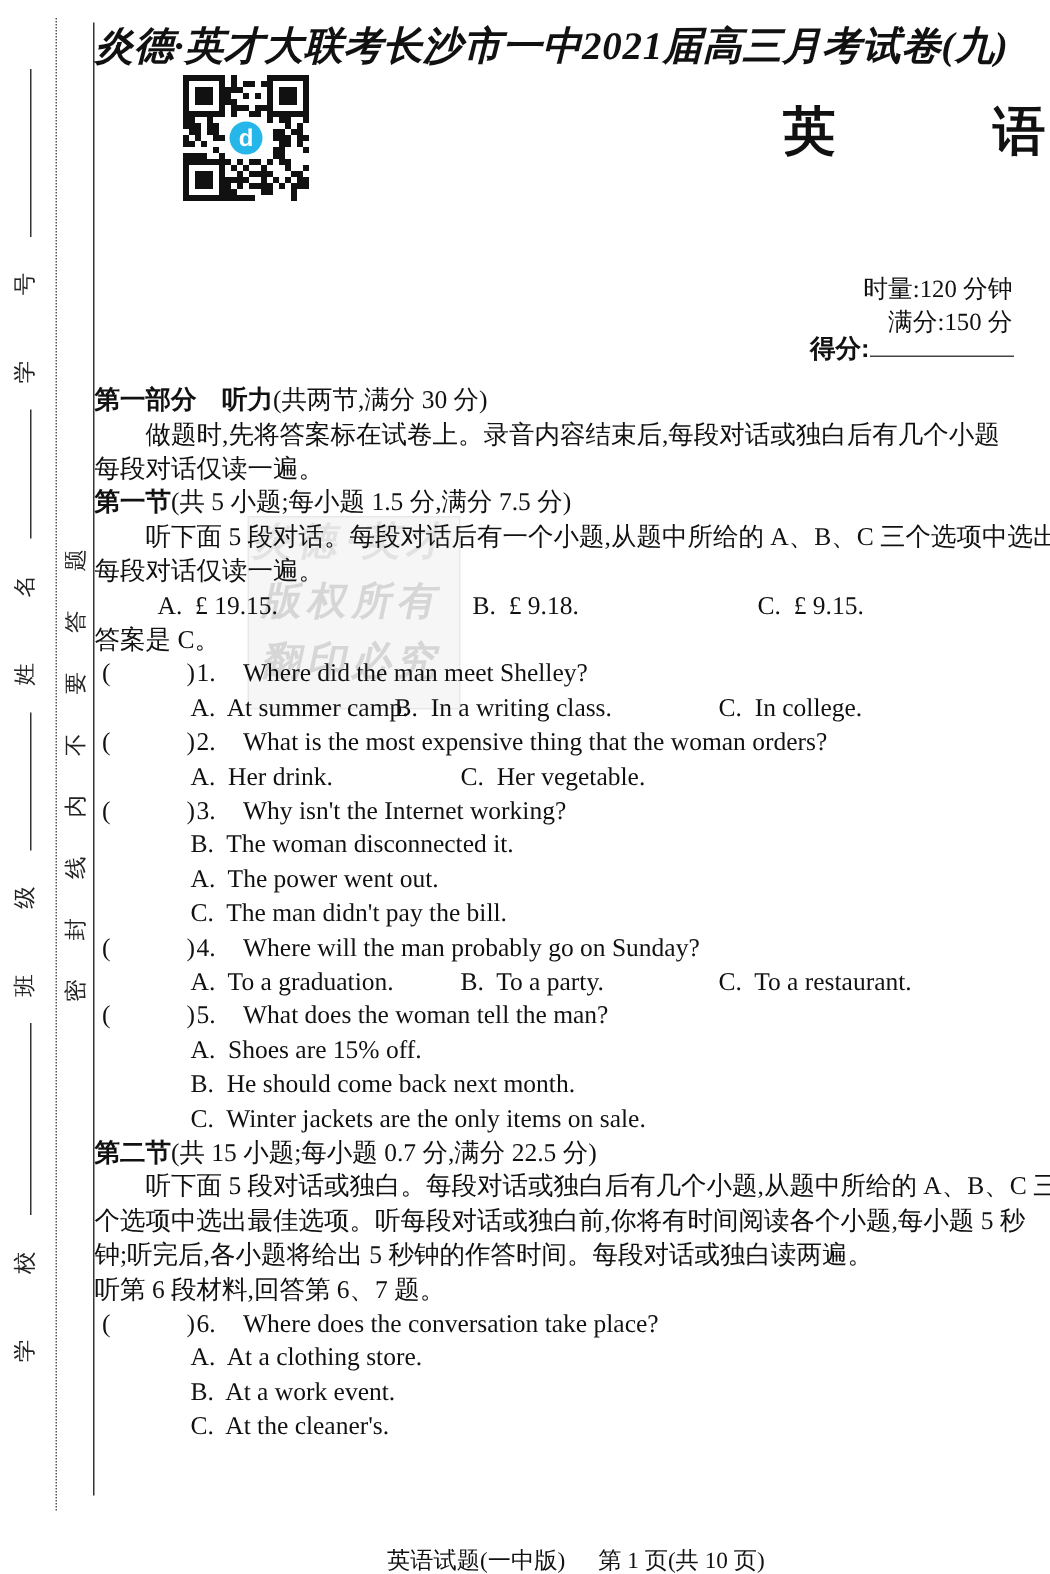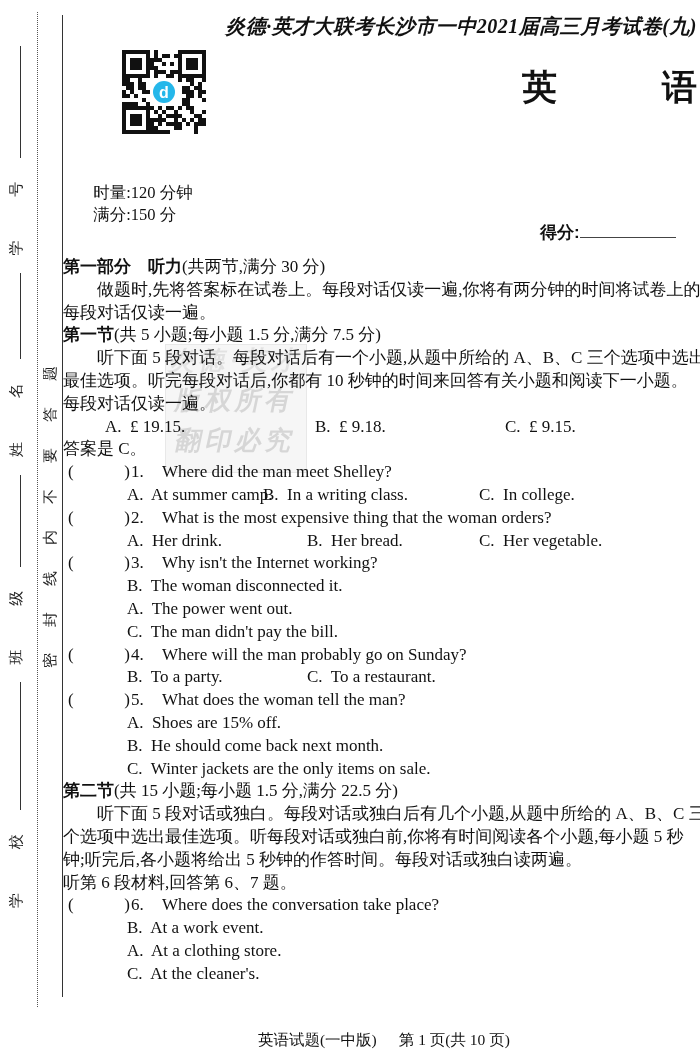--- a/index.html
+++ b/index.html
@@ -19,26 +19,26 @@
   .solid-line{left:62px;top:15px;height:982px;width:0;border-left:1.2px solid #333;}
   .v-seal{left:41px;top:668px;width:360px;transform:rotate(-90deg);transform-origin:0 0;
           font-size:15px;letter-spacing:26px;color:#222;white-space:nowrap;}
   
   .watermark{left:165px;top:344px;width:140px;height:127px;background:rgba(0,0,0,0.035);
              border:1px solid rgba(0,0,0,0.055);z-index:0;overflow:hidden;}
   .watermark div{font-size:26px;font-weight:bold;letter-spacing:4px;text-align:center;
                  transform:skewX(-12deg);color:rgba(0,0,0,0.13);line-height:40px;white-space:nowrap;}
   .watermark .w1{color:rgba(0,0,0,0.08);margin-top:-4px;}
   
-  .title{left:63px;top:13px;width:634px;text-align:right;font-size:20px;font-weight:bold;
+  .title{left:63px;top:13px;width:634px;text-align:left;font-size:26px;font-weight:bold;
          font-style:italic;letter-spacing:0.5px;white-space:nowrap;z-index:2;}
   .qr{left:122px;top:50px;z-index:2;}
   .subject{left:63px;top:64px;width:634px;text-align:right;font-size:35px;font-weight:bold;
            font-family:"Liberation Sans","DejaVu Sans",sans-serif;white-space:pre;z-index:2;}
-  .meta{left:63px;top:162px;width:634px;text-align:left;font-size:16.5px;z-index:2;white-space:pre;}
+  .meta{left:63px;top:162px;width:634px;text-align:right;font-size:16.5px;z-index:2;white-space:pre;}
   .meta span{margin:0 22px;}
   .score-row{left:540px;top:221px;font-size:17px;font-weight:bold;
              font-family:"Liberation Sans","DejaVu Sans",sans-serif;z-index:2;}
   .score-blank{display:inline-block;width:96px;border-bottom:1.2px solid #444;height:16px;}
   
   .doc-body{left:63px;top:256px;width:636px;font-size:17px;z-index:1;}
   .line{height:22.8px;line-height:22.8px;white-space:pre;}
   .b{font-family:"Liberation Sans","DejaVu Sans",sans-serif;font-weight:bold;}
   .gap{margin-right:0;}
   .ind{padding-left:34px;}
@@ -216,26 +216,25 @@
   <span>时量:120 分钟</span>
   <span>满分:150 分</span>
 </div>
 <div class="abs score-row">
   <span>得分:</span><span class="score-blank"></span>
 </div>
 
 <div class="abs doc-body">
 
   <div class="line"><span class="b">第一部分　听力</span><span>(共两节,满分 30 分)</span></div>
-  <div class="line ind">做题时,先将答案标在试卷上。每段对话仅读一遍,你将有两分钟的时间将试卷上的</div>
+  <div class="line ind">做题时,先将答案标在试卷上。录音内容结束后,每段对话或独白后有几个小题</div>
   <div class="line">每段对话仅读一遍。</div>
 
   <div class="line"><span class="b gap">第一节</span><span>(共 5 小题;每小题 1.5 分,满分 7.5 分)</span></div>
   <div class="line ind">听下面 5 段对话。每段对话后有一个小题,从题中所给的 A、B、C 三个选项中选出</div>
-  <div class="line">最佳选项。听完每段对话后,你都有 10 秒钟的时间来回答有关小题和阅读下一小题。</div>
   <div class="line">每段对话仅读一遍。</div>
 
   <div class="line opts ex">
     <span class="opt">A.  £ 19.15.</span>
     <span class="opt">B.  £ 9.18.</span>
     <span class="opt">C.  £ 9.15.</span>
   </div>
   <div class="line">答案是 C。</div>
 
   <div class="line q">
@@ -249,64 +248,64 @@
     <span class="opt">C.  In college.</span>
   </div>
 
   <div class="line q">
     <span class="bracket"><span>(</span><span>)</span></span>
     <span class="qnum">2.</span>
     <span class="qtext">What is the most expensive thing that the woman orders?</span>
   </div>
   <div class="line opts">
     <span class="opt">A.  Her drink.</span>
-    <span class="opt">B.  Her bread.</span>
     <span class="opt">C.  Her vegetable.</span>
   </div>
 
   <div class="line q">
     <span class="bracket"><span>(</span><span>)</span></span>
     <span class="qnum">3.</span>
     <span class="qtext">Why isn't the Internet working?</span>
   </div>
   <div class="line stack">B.  The woman disconnected it.</div>
   <div class="line stack">A.  The power went out.</div>
   <div class="line stack">C.  The man didn't pay the bill.</div>
 
   <div class="line q">
     <span class="bracket"><span>(</span><span>)</span></span>
     <span class="qnum">4.</span>
     <span class="qtext">Where will the man probably go on Sunday?</span>
   </div>
   <div class="line opts">
+    <span class="opt">A.  To a graduation.</span>
     <span class="opt">B.  To a party.</span>
     <span class="opt">C.  To a restaurant.</span>
   </div>
 
   <div class="line q">
     <span class="bracket"><span>(</span><span>)</span></span>
     <span class="qnum">5.</span>
     <span class="qtext">What does the woman tell the man?</span>
   </div>
   <div class="line stack">A.  Shoes are 15% off.</div>
   <div class="line stack">B.  He should come back next month.</div>
   <div class="line stack">C.  Winter jackets are the only items on sale.</div>
 
-  <div class="line"><span class="b gap">第二节</span><span>(共 15 小题;每小题 1.5 分,满分 22.5 分)</span></div>
+  <div class="line"><span class="b gap">第二节</span><span>(共 15 小题;每小题 0.7 分,满分 22.5 分)</span></div>
   <div class="line ind">听下面 5 段对话或独白。每段对话或独白后有几个小题,从题中所给的 A、B、C 三</div>
   <div class="line">个选项中选出最佳选项。听每段对话或独白前,你将有时间阅读各个小题,每小题 5 秒</div>
   <div class="line">钟;听完后,各小题将给出 5 秒钟的作答时间。每段对话或独白读两遍。</div>
   <div class="line">听第 6 段材料,回答第 6、7 题。</div>
 
   <div class="line q">
     <span class="bracket"><span>(</span><span>)</span></span>
     <span class="qnum">6.</span>
     <span class="qtext">Where does the conversation take place?</span>
   </div>
+  <div class="line stack">A.  At a clothing store.</div>
   <div class="line stack">B.  At a work event.</div>
-  <div class="line stack">A.  At a clothing store.</div>
   <div class="line stack">C.  At the cleaner's.</div>
 
 </div>
 
 <div class="abs footer">
   <span>英语试题(一中版)</span><span class="pg">第 1 页(共 10 页)</span>
 </div>
 
 </body></html>

